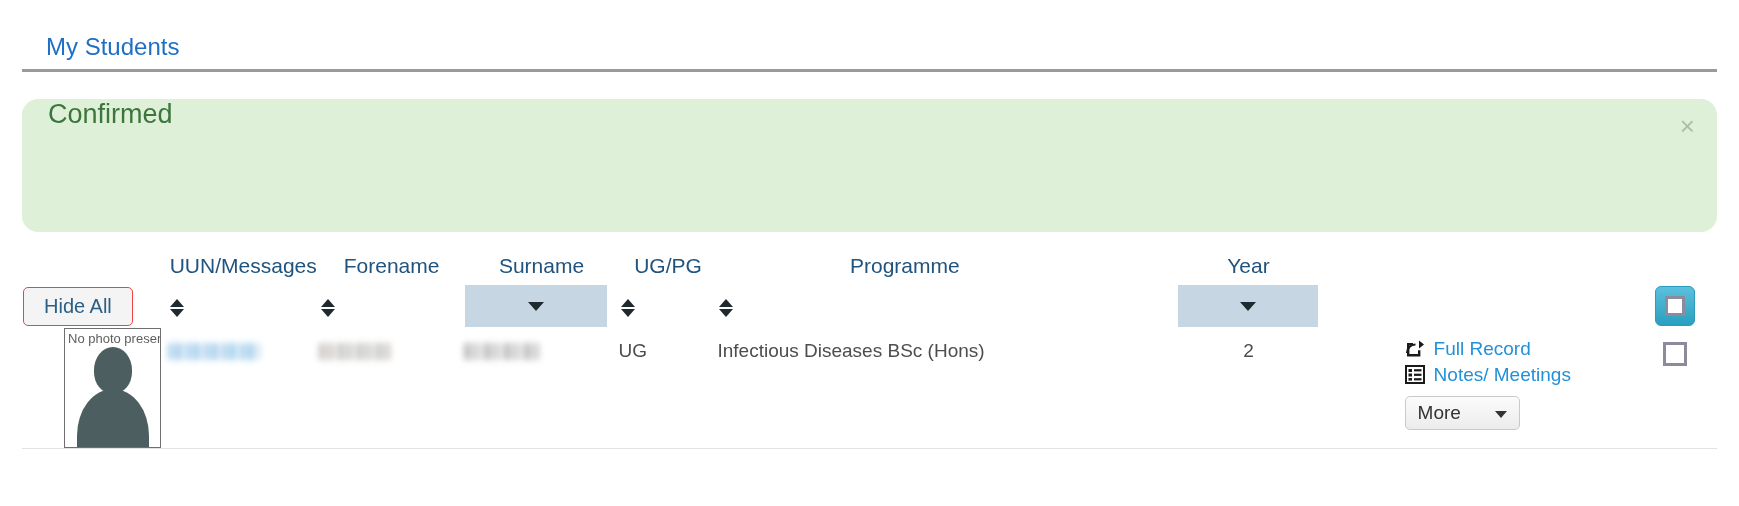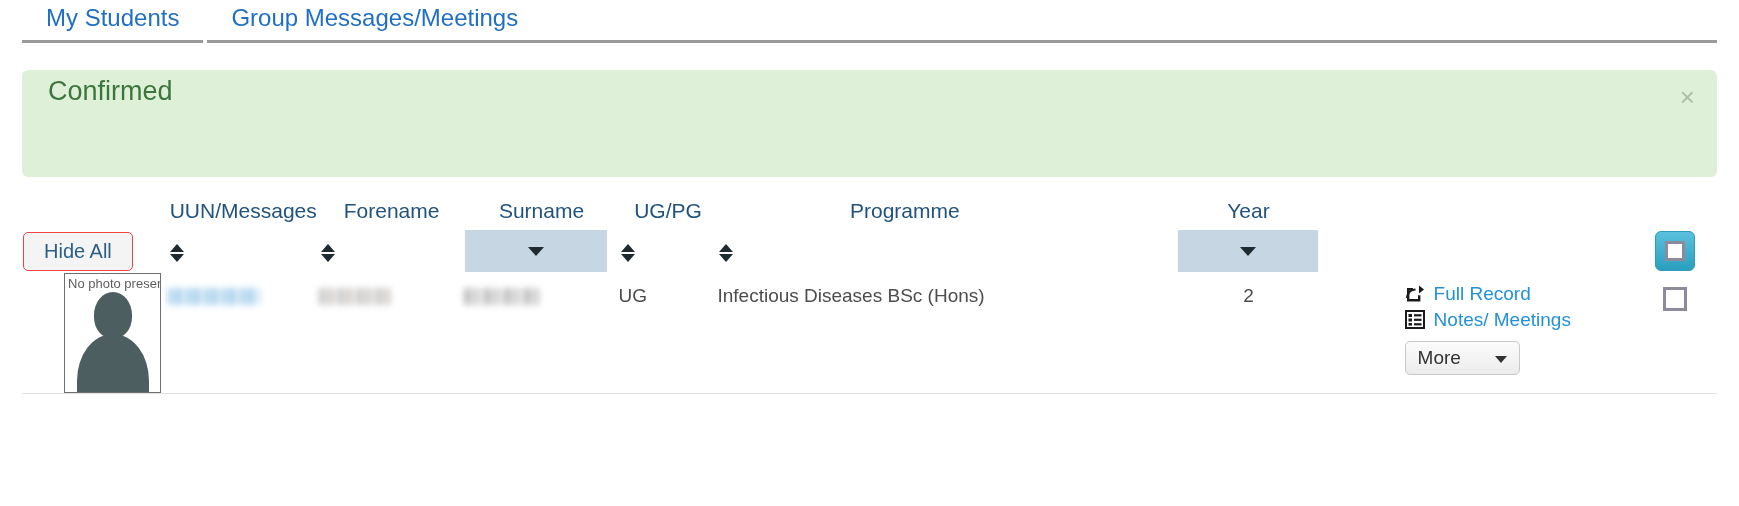--- a/index.html
+++ b/index.html
@@ -14,21 +14,21 @@
     color: #333333;
     overflow: hidden;
     position: relative;
   }
 
   
   .tabs {
     display: flex;
     align-items: flex-end;
     padding-left: 22px;
-    height: 43px;
+    height: 72px;
     box-sizing: border-box;
   }
   .tab {
     font-size: 24px;
     color: #1f6fc4;
     padding: 0 24px 10px 24px;
     border-bottom: 3px solid #9a9a9a;
     cursor: pointer;
     white-space: nowrap;
     line-height: 1;
@@ -40,24 +40,24 @@
     border-bottom: 3px solid #9a9a9a;
     height: 1px;
     margin-right: 22px;
   }
 
   
   .alert {
     position: relative;
     margin: 27px 22px 0 22px;
     background: #dff0d8;
-    border-radius: 6px;
-    padding: 6px 26px 22px 26px;
-    box-sizing: border-box;
-    height: 107px;
+    border-radius: 16px;
+    padding: 0 26px 22px 26px;
+    box-sizing: border-box;
+    height: 133px;
   }
   .alert-title {
     font-size: 27px;
     color: #3c763d;
     font-weight: 400;
     line-height: 1.15;
     margin: 0 0 4px 0;
   }
   .alert-body {
     font-size: 19px;
@@ -307,21 +307,20 @@
     box-sizing: border-box;
     margin: 14px auto 0 auto;
     cursor: pointer;
   }
 </style>
 </head>
 <body>
 
 <div class="tabs">
   <div class="tab">My Students</div>
-  <div class="tab">Group Messages/Meetings</div>
   <div class="tabs-filler"></div>
 </div>
 
 <div class="alert">
   <div class="alert-title">Confirmed</div>
   <div class="alert-close">×</div>
 </div>
 
 <div class="table-wrap">
   <table class="student-table">

